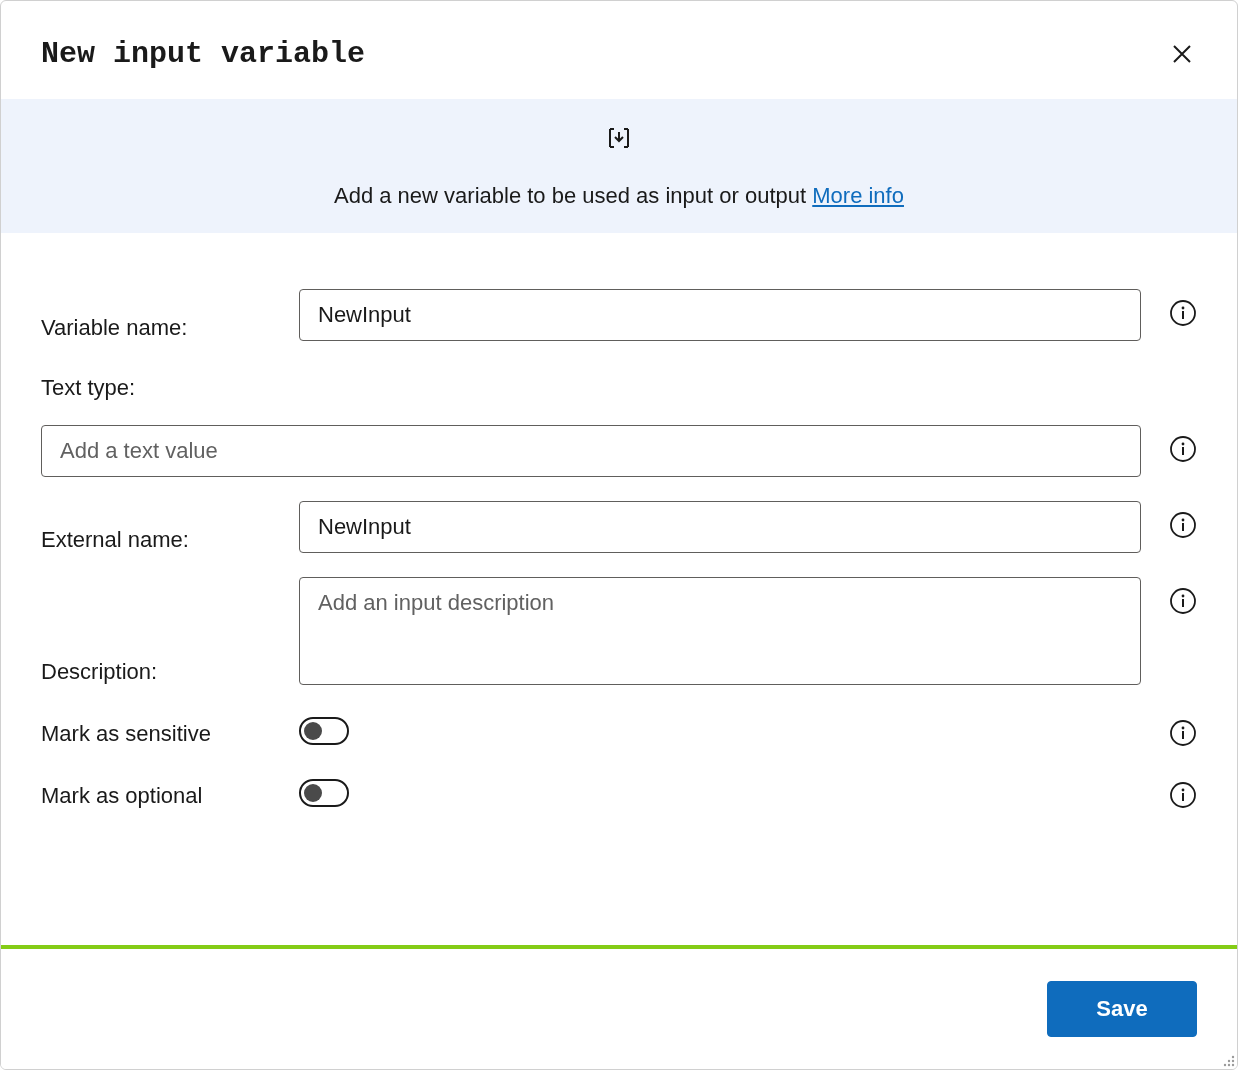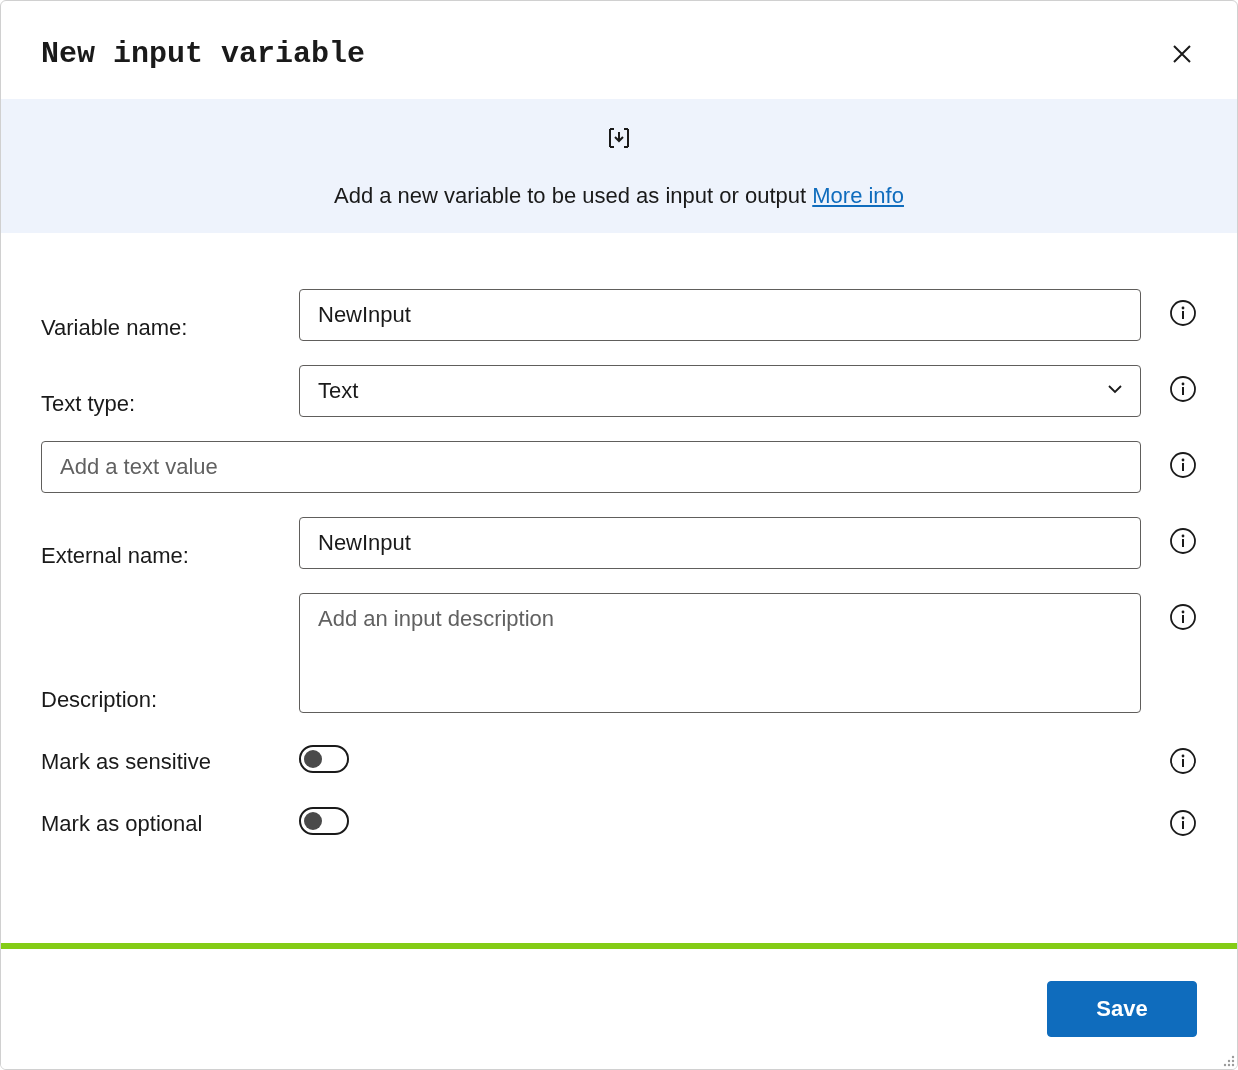--- a/index.html
+++ b/index.html
@@ -95,21 +95,21 @@
     }
     .select-chevron {
       position: absolute;
       right: 16px;
       top: 50%;
       transform: translateY(-50%);
       pointer-events: none;
     }
     .form-textarea {
       resize: none;
-      height: 120px;
+      height: 108px;
     }
     .info-btn {
       background: none;
       border: none;
       cursor: pointer;
       padding: 0;
       margin-top: 10px;
       flex-shrink: 0;
       width: 28px;
       height: 28px;
@@ -131,21 +131,21 @@
       background: #4a4a4a;
       border-radius: 50%;
       top: 3px;
       left: 3px;
     }
     .footer {
       position: absolute;
       bottom: 0;
       left: 0;
       right: 0;
-      border-top: 6px solid #84cc16;
+      border-top: 4px solid #84cc16;
       padding: 32px 40px;
       display: flex;
       justify-content: flex-end;
       gap: 16px;
       background: #fff;
     }
     .btn {
       padding: 14px 36px;
       font-size: 22px;
       font-family: inherit;
@@ -208,37 +208,20 @@
             <circle cx="14" cy="14" r="12" stroke="#1a1a1a" stroke-width="1.8" fill="none"></circle>
             <circle cx="14" cy="9" r="1.4" fill="#1a1a1a"></circle>
             <rect x="13" y="12" width="2" height="8" fill="#1a1a1a"></rect>
           </svg>
       </button>
     </div>
   </div>
 
   <div class="form-row">
     <div class="form-label">Text type:</div>
-    <div class="form-control-wrap">
-      <div class="form-select-wrap">
-        <div class="form-select">Text</div>
-        <span class="select-chevron">
-          <svg width="20" height="20" viewBox="0 0 20 20">
-              <path d="M4 7 L10 13 L16 7" stroke="#1a1a1a" stroke-width="1.8" fill="none"></path>
-            </svg>
-        </span>
-      </div>
-      <button class="info-btn">
-        <svg width="28" height="28" viewBox="0 0 28 28">
-            <circle cx="14" cy="14" r="12" stroke="#1a1a1a" stroke-width="1.8" fill="none"></circle>
-            <circle cx="14" cy="9" r="1.4" fill="#1a1a1a"></circle>
-            <rect x="13" y="12" width="2" height="8" fill="#1a1a1a"></rect>
-          </svg>
-      </button>
-    </div>
   </div>
 
   <div class="form-row">
     <div class="form-control-wrap">
       <input class="form-input" type="text" placeholder="Add a text value" style="">
       <button class="info-btn">
         <svg width="28" height="28" viewBox="0 0 28 28">
             <circle cx="14" cy="14" r="12" stroke="#1a1a1a" stroke-width="1.8" fill="none"></circle>
             <circle cx="14" cy="9" r="1.4" fill="#1a1a1a"></circle>
             <rect x="13" y="12" width="2" height="8" fill="#1a1a1a"></rect>

